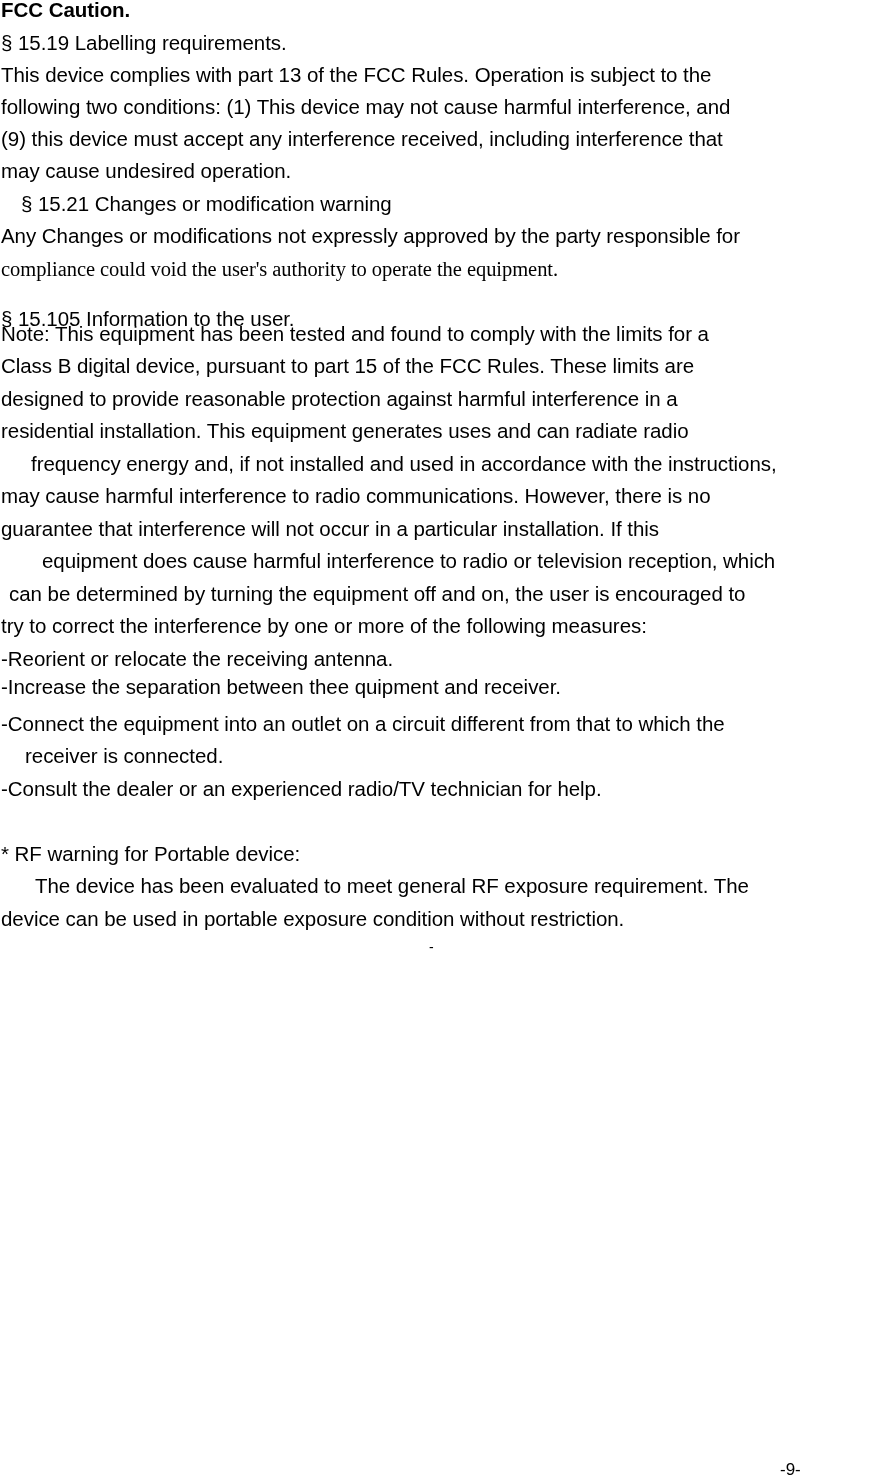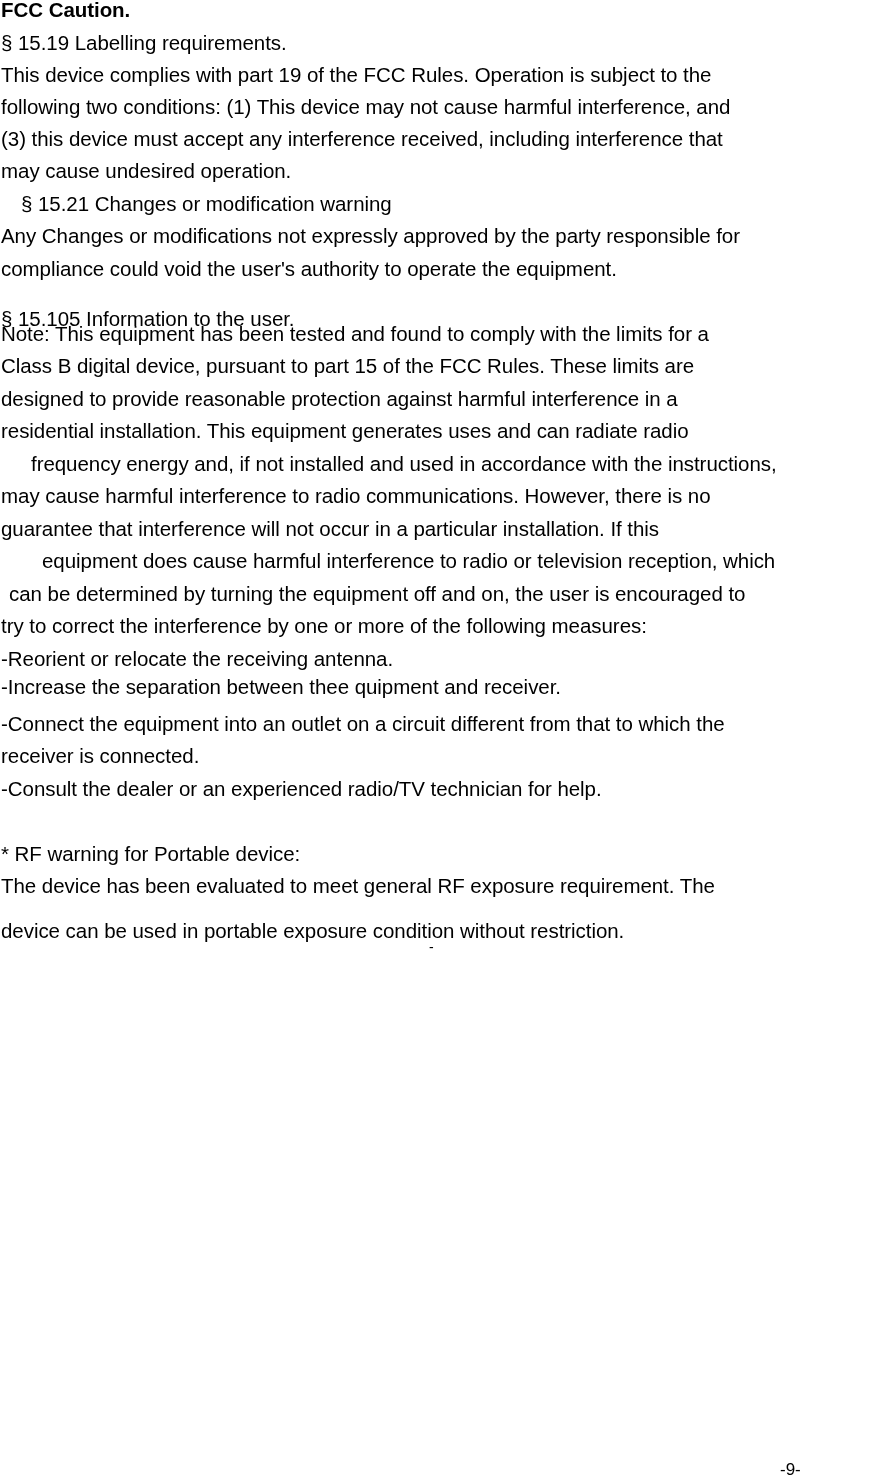--- a/index.html
+++ b/index.html
@@ -47,43 +47,43 @@
       line-height: 22px;
     }
   </style>
 </head>
 <body>
 
 <div class="page">
   <div class="line bold" style="top:-6px;">FCC Caution.</div>
 
   <div class="line" style="top:27px;">§ 15.19 Labelling requirements.</div>
-  <div class="line" style="top:59px;">This device complies with part 19 of the FCC Rules. Operation is subject to the</div>
+  <div class="line" style="top:59px;">This device complies with part 13 of the FCC Rules. Operation is subject to the</div>
   <div class="line" style="top:91px;">following two conditions: (1) This device may not cause harmful interference, and</div>
-  <div class="line" style="top:123px;">(3) this device must accept any interference received, including interference that</div>
+  <div class="line" style="top:123px;">(9) this device must accept any interference received, including interference that</div>
   <div class="line" style="top:155px;">may cause undesired operation.</div>
   <div class="line" style="top:188px;padding-left:20px;">§ 15.21 Changes or modification warning</div>
   <div class="line" style="top:220px;">Any Changes or modifications not expressly approved by the party responsible for</div>
-  <div class="line" style="top:253px;">compliance could void the user's authority to operate the equipment.</div>
+  <div class="line" style="top:253px;font-family:Liberation Serif, serif;">compliance could void the user's authority to operate the equipment.</div>
   <div class="line" style="top:303px;">§ 15.105 Information to the user.</div>
   <div class="line" style="top:318px;">Note: This equipment has been tested and found to comply with the limits for a</div>
   <div class="line" style="top:350px;">Class B digital device, pursuant to part 15 of the FCC Rules. These limits are</div>
   <div class="line" style="top:383px;">designed to provide reasonable protection against harmful interference in a</div>
   <div class="line" style="top:415px;">residential installation. This equipment generates uses and can radiate radio</div>
   <div class="line" style="top:448px;padding-left:30px;">frequency energy and, if not installed and used in accordance with the instructions,</div>
   <div class="line" style="top:480px;">may cause harmful interference to radio communications. However, there is no</div>
   <div class="line" style="top:513px;">guarantee that interference will not occur in a particular installation. If this</div>
   <div class="line" style="top:545px;padding-left:41px;">equipment does cause harmful interference to radio or television reception, which</div>
   <div class="line" style="top:578px;margin-left:8px;">can be determined by turning the equipment off and on, the user is encouraged to</div>
   <div class="line" style="top:610px;">try to correct the interference by one or more of the following measures:</div>
   <div class="line" style="top:643px;">-Reorient or relocate the receiving antenna.</div>
   <div class="line" style="top:671px;">-Increase the separation between thee quipment and receiver.</div>
   <div class="line" style="top:708px;">-Connect the equipment into an outlet on a circuit different from that to which the</div>
-  <div class="line" style="top:740px;">receiver is connected.</div>
+  <div class="line" style="top:740px;padding-left:24px;">receiver is connected.</div>
   <div class="line" style="top:773px;">-Consult the dealer or an experienced radio/TV technician for help.</div>
 
   <div class="line" style="top:838px;">* RF warning for Portable device:</div>
-  <div class="line" style="top:870px;">The device has been evaluated to meet general RF exposure requirement. The</div>
-  <div class="line" style="top:903px;margin-top:12px;">device can be used in portable exposure condition without restriction.</div>
+  <div class="line" style="top:870px;padding-left:34px;">The device has been evaluated to meet general RF exposure requirement. The</div>
+  <div class="line" style="top:903px;">device can be used in portable exposure condition without restriction.</div>
 
   <div class="center-dash">-</div>
   <div class="page-number">-9-</div>
 </div>
 
 </body></html>

